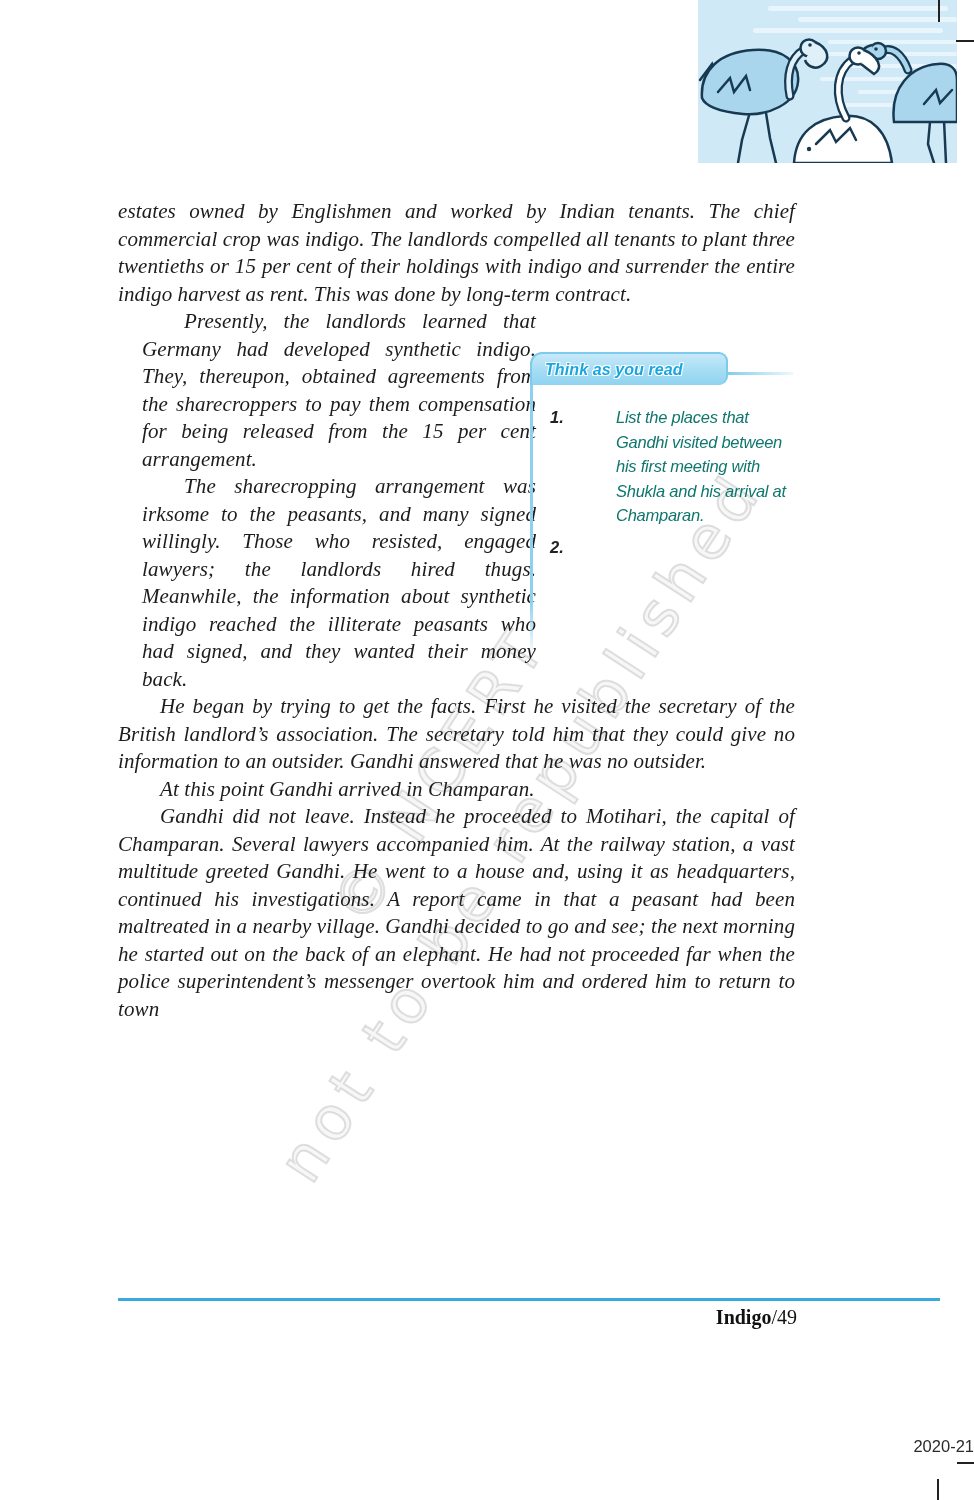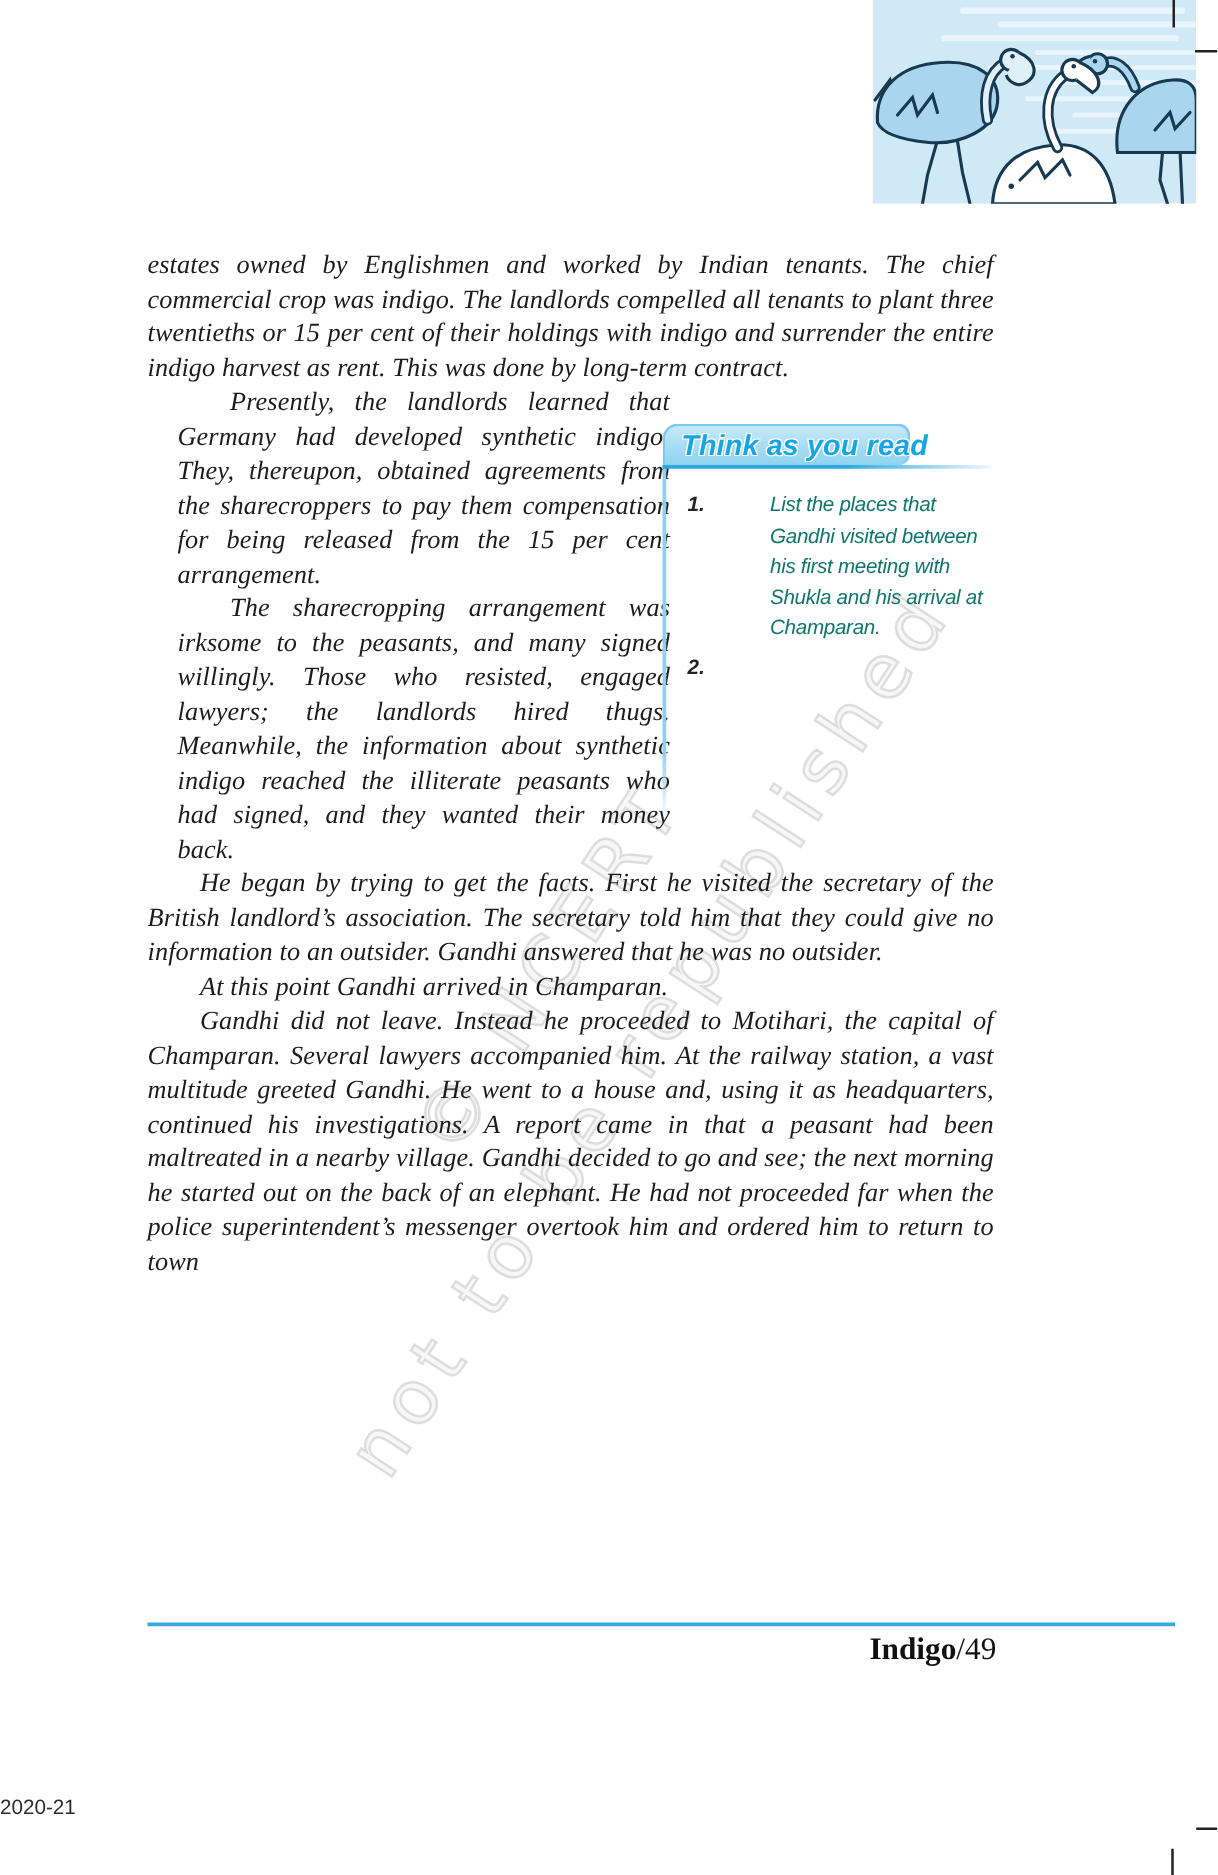--- a/index.html
+++ b/index.html
@@ -72,27 +72,28 @@
   }
   .tab{
     position:relative;
     width:168px;height:31px;
     padding:0 13px;
     line-height:31px;
     background:linear-gradient(180deg,#c6e9f8 0%,#a5dcf4 55%,#8fd3f0 100%);
     border:2px solid #7ecaec;
     border-bottom:none;
     border-radius:12px 9px 9px 0;
-    font-size:23px;font-weight:bold;
+    font-size:16px;font-weight:bold;
     color:#18a6e2;
     text-shadow:
       -1px -1px 0 #ffffff, 1px -1px 0 #ffffff,
       -1px  1px 0 #ffffff, 1px  1px 0 #ffffff;
     white-space:nowrap;
     z-index:2;
+    margin-top:13px;
   }
   .tab-rule{
     position:absolute;
     left:0;top:33px;
     width:263px;height:3px;
     background:linear-gradient(to right,#2aa9e0 0%,#2aa9e0 55%,rgba(42,169,224,.08) 100%);
     z-index:1;
   }
   .v-line{
     position:absolute;
@@ -126,28 +127,28 @@
   
   .footer-rule{
     position:absolute;
     left:118px;top:1298px;
     width:822px;height:3px;
     background:#3aa9dd;
   }
   .page-footer{
     position:absolute;
     top:1306px;right:177px;
-    font-size:25px;
+    font-size:20px;
     color:#111;
   }
   .page-footer .chapter{font-weight:bold;}
   .year-stamp{
     position:absolute;
     left:0;right:0;top:1437px;
-    text-align:left;
+    text-align:right;
     font-family:"Liberation Sans", sans-serif;
     font-size:16.5px;
     color:#2b2b2b;
   }
 </style>
 </head>
 <body>
 
 <div class="page">
 

